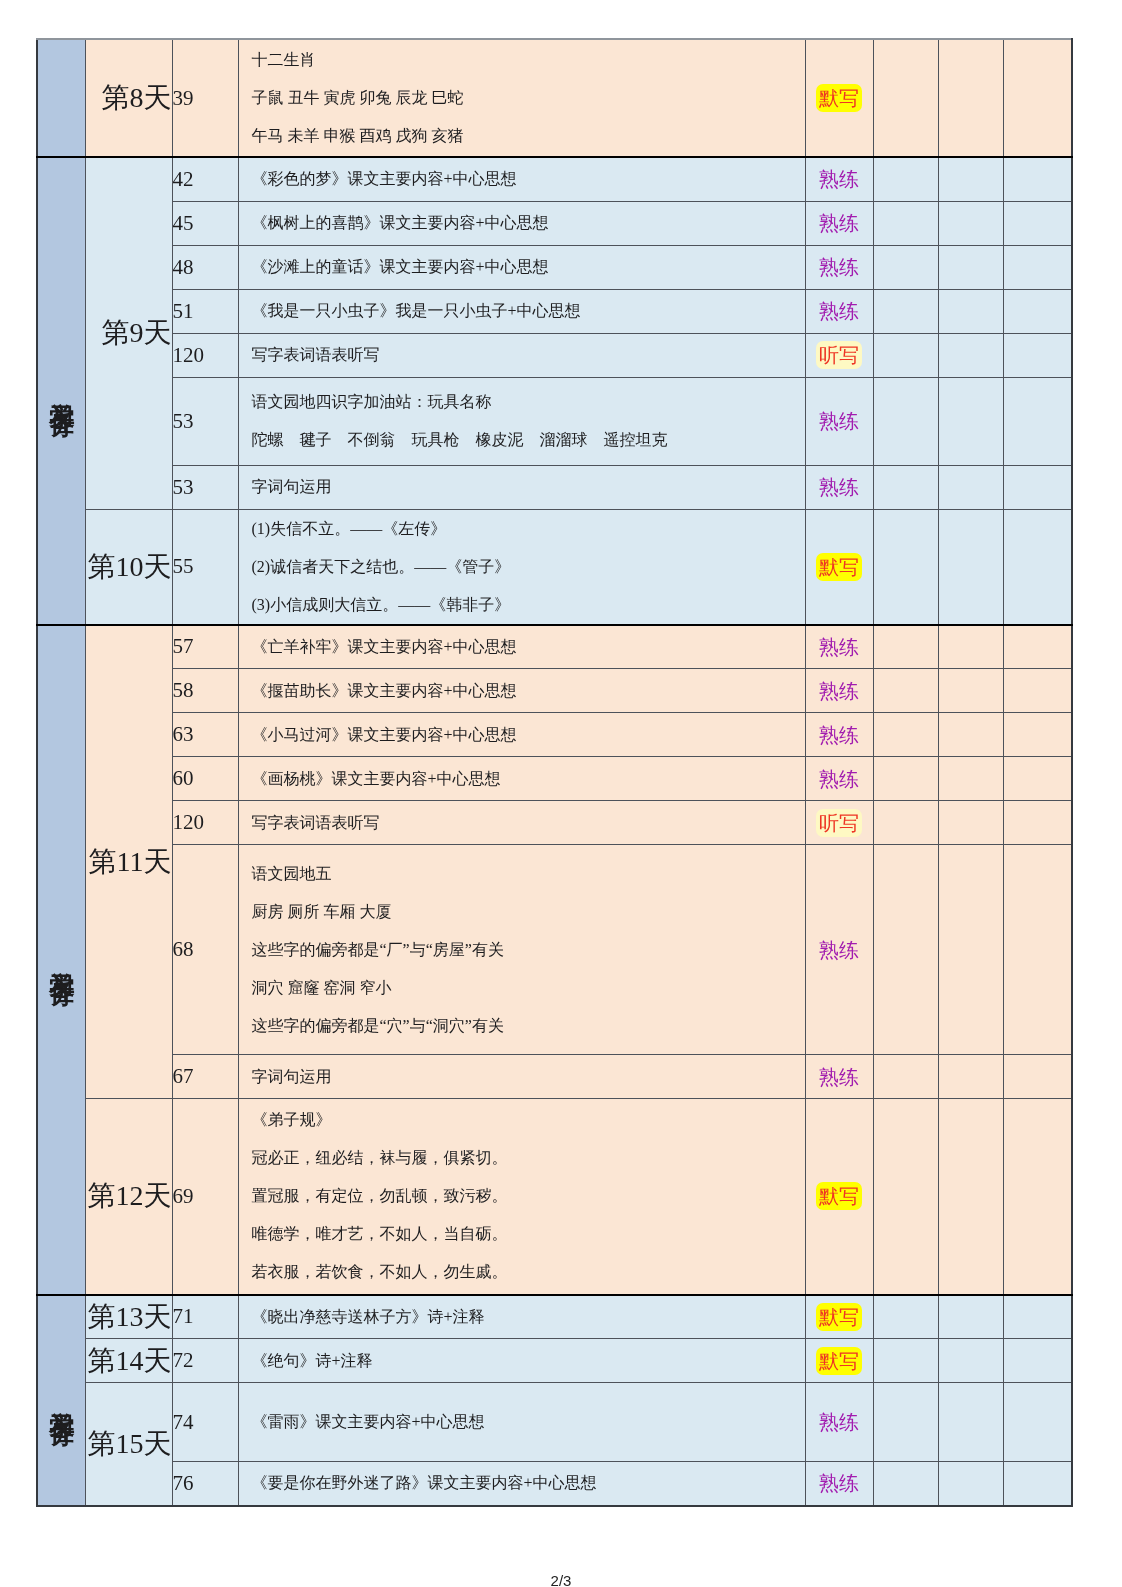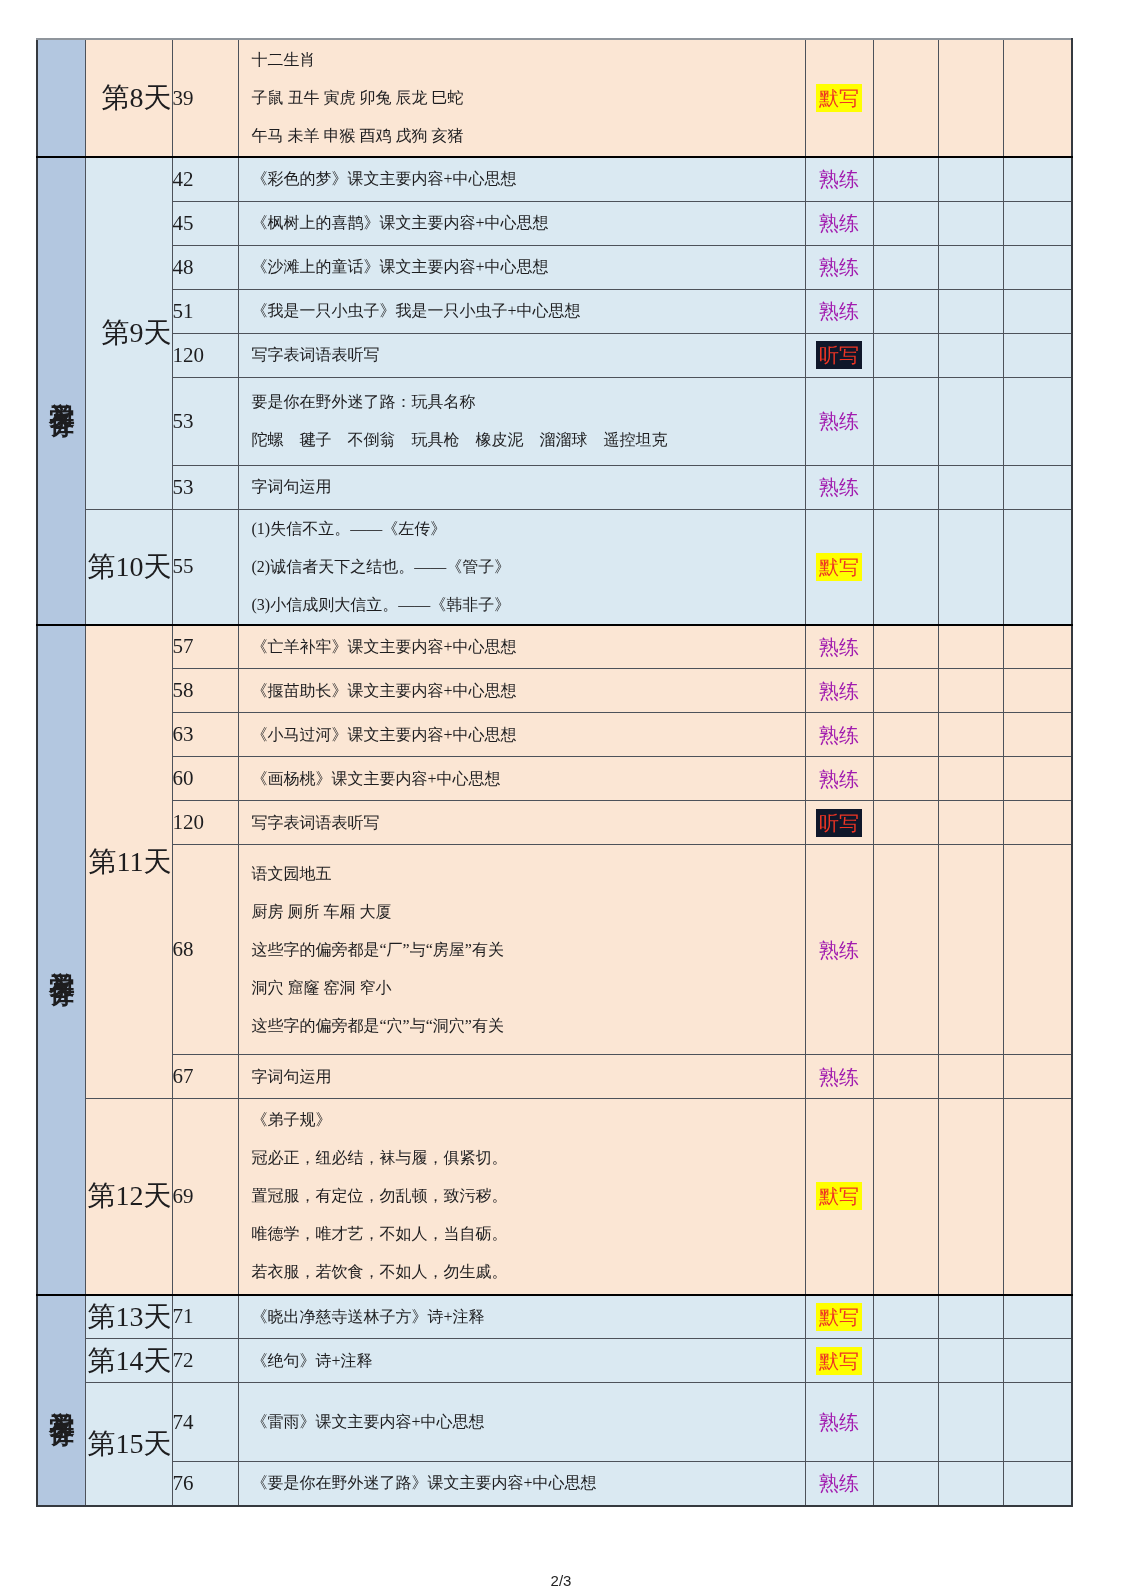--- a/index.html
+++ b/index.html
@@ -19,23 +19,23 @@
   td.leftcol{background:#B3C7E0 !important;text-align:center;vertical-align:middle;}
   .vlabel{
     display:inline-block;writing-mode:vertical-rl;text-orientation:upright;
     font-weight:bold;font-size:25px;letter-spacing:3px;line-height:1.05;
   }
   td.day{text-align:right;vertical-align:middle;font-size:28px;}
   td.num{text-align:left;vertical-align:middle;font-size:21px;}
   td.content{vertical-align:middle;padding-left:13px;font-size:16px;}
   .line{line-height:38px;white-space:nowrap;}
   td.status{text-align:center;vertical-align:middle;font-size:20px;}
-  .badge{display:inline-block;padding:1px 3px;line-height:26px;}
+  .badge{display:inline-block;padding:1px 3px;line-height:26px;border-radius:7px;}
   td.status.st-yellow .badge{background:#FFFF00;color:#EE3524;}
-  td.status.st-orange .badge{background:#0f172a;color:#EE3524;}
+  td.status.st-orange .badge{background:#fef9c3;color:#EE3524;}
   td.status.st-plain  .badge{background:transparent;color:#a21caf;}
   .footer{
     position:absolute;left:0;top:1572px;width:1122px;text-align:center;
     font-family:"Liberation Sans","DejaVu Sans",sans-serif;font-size:15px;color:#222;
   }
 </style>
 </head>
 <body>
 
 <div class="sheet">
@@ -115,21 +115,21 @@
             <div class="line">写字表词语表听写</div>
           </td>
     <td class="status st-orange"><span class="badge">听写</span></td>
     <td class="chk"></td>
     <td class="chk"></td>
     <td class="chk"></td>
   </tr>
   <tr class="blue" style="height:88px">
     <td class="num">53</td>
     <td class="content">
-      <div class="line">要是你在野外迷了路：玩具名称</div>
+      <div class="line">语文园地四识字加油站：玩具名称</div>
       <div class="line">陀螺　毽子　不倒翁　玩具枪　橡皮泥　溜溜球　遥控坦克</div>
     </td>
     <td class="status st-plain"><span class="badge">熟练</span></td>
     <td class="chk"></td>
     <td class="chk"></td>
     <td class="chk"></td>
   </tr>
   <tr class="blue" style="height:44px">
     <td class="num">53</td>
     <td class="content">

